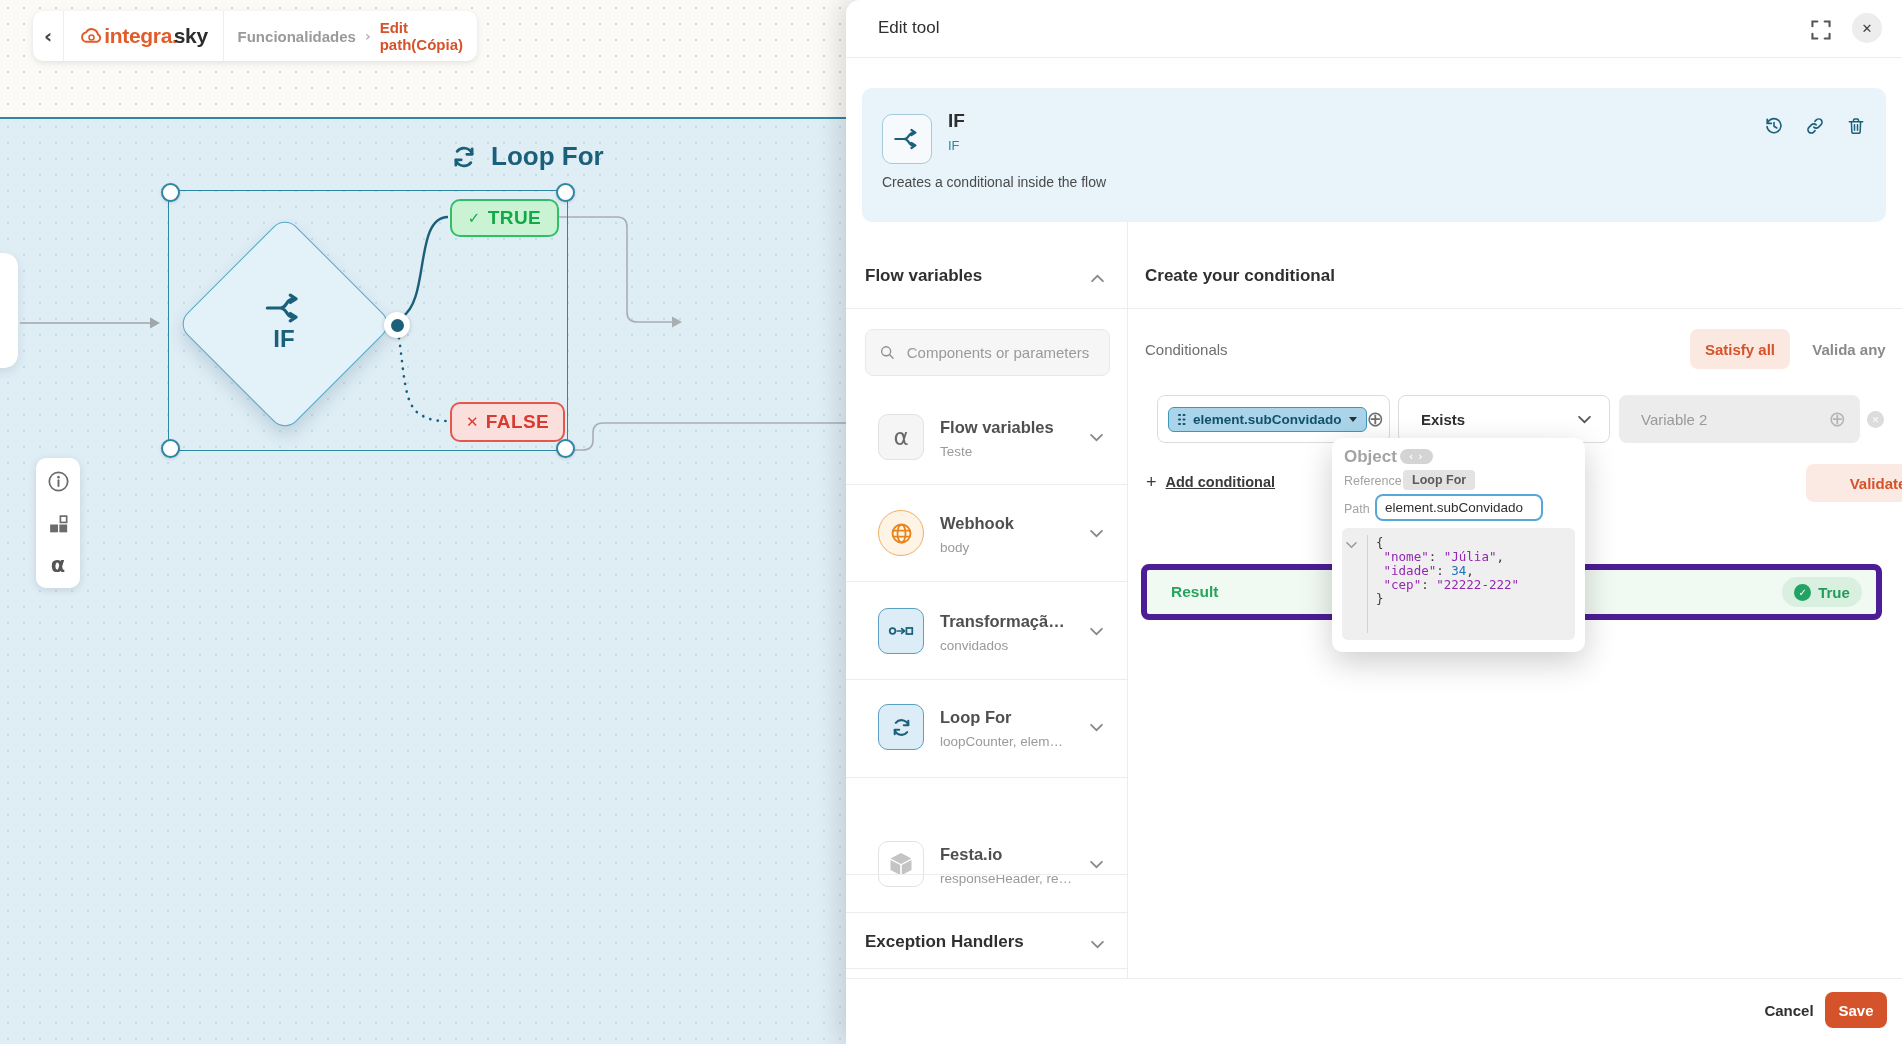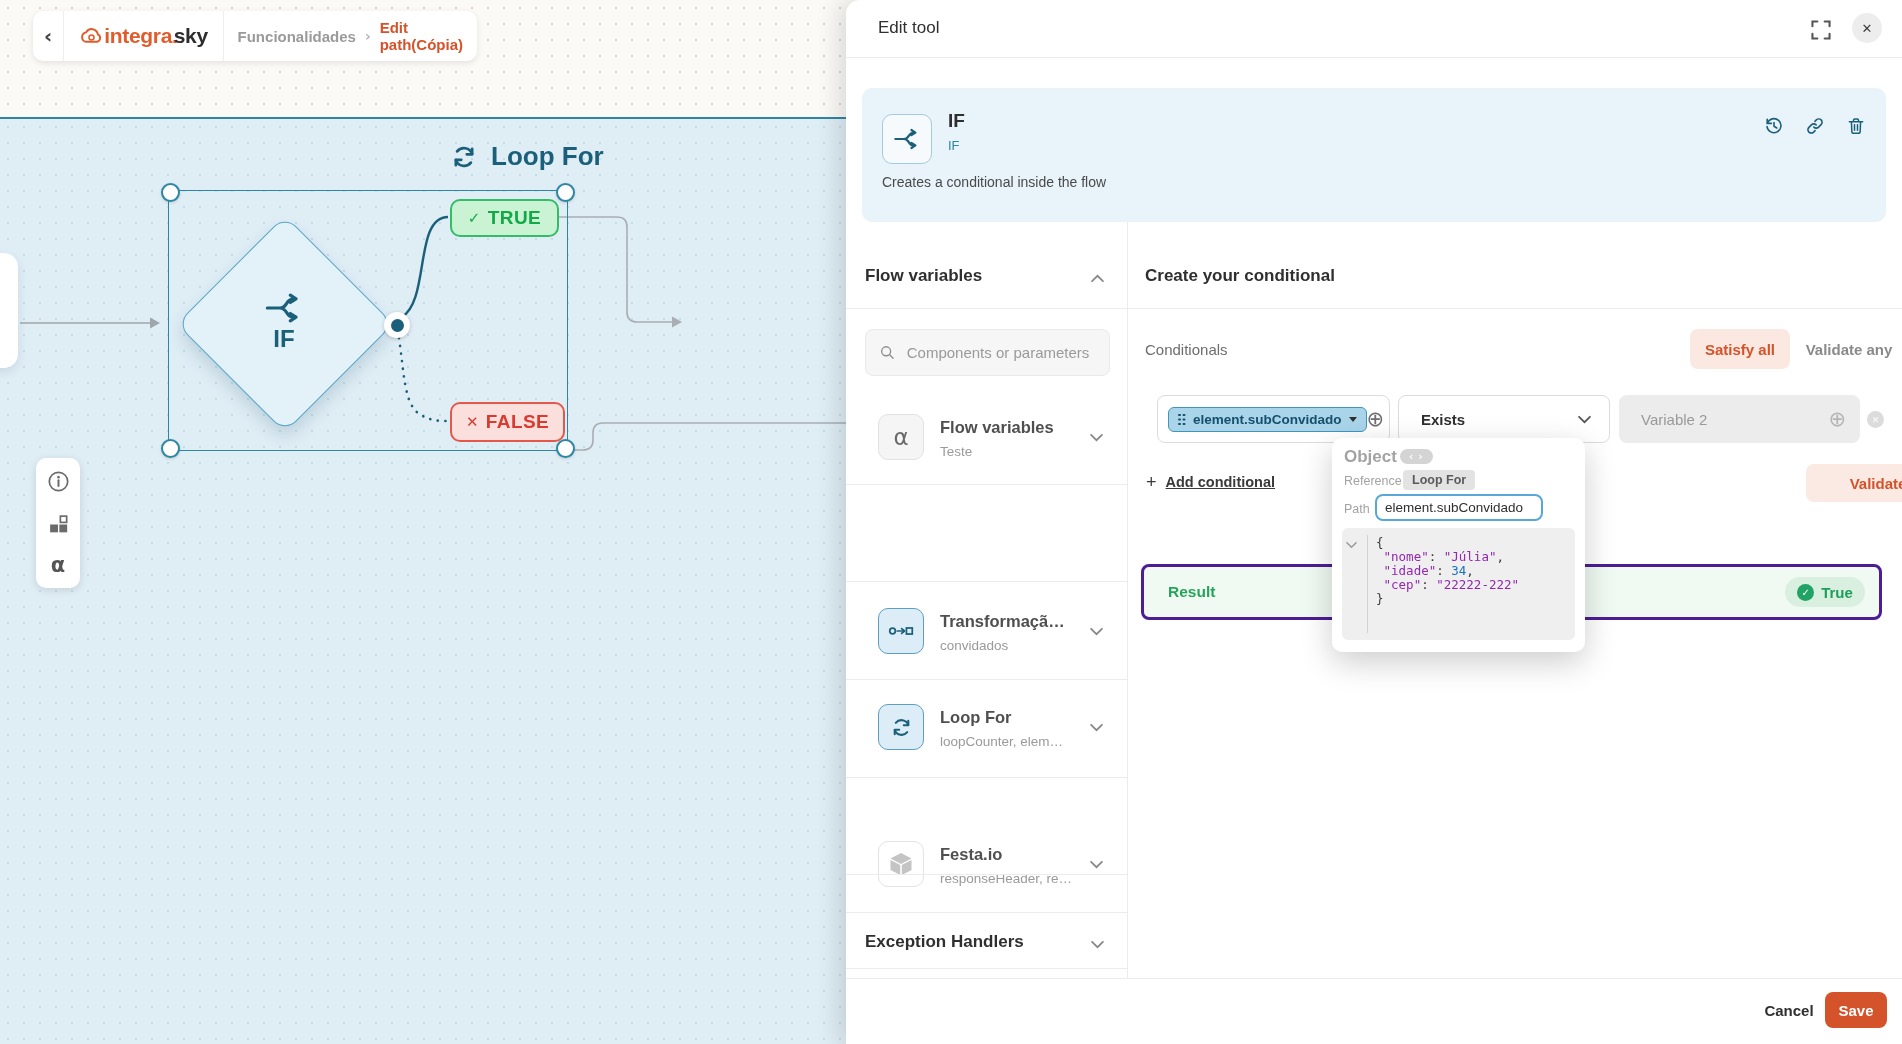--- a/index.html
+++ b/index.html
@@ -147,21 +147,21 @@
   #var2-input .oplus{color:#b5b5b5;}
   #row-remove{left:1021px;top:411px;width:17px;height:17px;background:#dcdcdc;border-radius:50%;
     display:flex;align-items:center;justify-content:center;font-size:9px;color:#fff;cursor:pointer;}
 
   #add-conditional{left:300px;top:473px;display:flex;align-items:center;gap:9px;cursor:pointer;}
   #add-conditional .plus{font-size:18px;color:#3a3a3a;line-height:1;}
   #add-conditional .lbl{font-size:14.5px;font-weight:bold;color:#3a3a3a;text-decoration:underline;}
   #validate-btn{left:960px;top:464px;width:80px;height:38px;background:#fbe9e4;border-radius:8px;
     display:flex;align-items:center;justify-content:center;font-size:15px;font-weight:bold;color:#d4532b;cursor:pointer;padding-left:32px;}
 
-  #result-row{left:295px;top:564px;width:741px;height:56px;background:#f0f9f2;border:3px solid #4c1d95;
+  #result-row{left:295px;top:564px;width:741px;height:56px;background:#f0f9f2;border:6px solid #4c1d95;
     border-radius:8px;box-sizing:border-box;display:flex;align-items:center;justify-content:space-between;padding:0 14px 0 24px;}
   #result-row .rlbl{font-size:15.5px;font-weight:bold;color:#27a45c;}
   #true-pill{width:80px;height:30px;background:#d9efdf;border-radius:15px;display:flex;align-items:center;
     justify-content:center;gap:7px;}
   #true-pill .chk{width:17px;height:17px;background:#21a366;border-radius:50%;display:flex;align-items:center;
     justify-content:center;color:#fff;font-size:10px;}
   #true-pill .tv{font-size:15px;font-weight:bold;color:#1f9d5b;}
 
   
   #ref-popup{left:486px;top:438px;width:253px;height:214px;background:#fff;border-radius:10px;
@@ -346,20 +346,34 @@
       <span class="alpha glyph">α</span>
     </div>
     <div class="sb-title" style="top:18px;">Flow variables</div>
     <div class="sb-sub" style="top:44px;">Teste</div>
     <svg class="sb-chev" style="top:33px;" width="13" height="9" viewBox="0 0 12 8">
       <path d="M1 1.5 L6 6.5 L11 1.5" fill="none" stroke="#888" stroke-width="1.6" stroke-linecap="round"></path>
       </svg>
   </div>
   <div class="sb-div" style="top:484px;"></div>
 
+  <div class="sb-item" style="top:484px;height:97px;">
+    <div class="sb-icon webhook" style="top:26px;">
+      <svg width="25" height="25" viewBox="0 0 20 20">
+        <circle cx="10" cy="10" r="7.2" fill="none" stroke="#e8831a" stroke-width="1.5"></circle>
+        <ellipse cx="10" cy="10" rx="3.2" ry="7.2" fill="none" stroke="#e8831a" stroke-width="1.4"></ellipse>
+        <path d="M3.2 7.6 H16.8 M3.2 12.4 H16.8" fill="none" stroke="#e8831a" stroke-width="1.4"></path>
+      </svg>
+    </div>
+    <div class="sb-title" style="top:30px;">Webhook</div>
+    <div class="sb-sub" style="top:56px;">body</div>
+    <svg class="sb-chev" style="top:45px;" width="13" height="9" viewBox="0 0 12 8">
+      <path d="M1 1.5 L6 6.5 L11 1.5" fill="none" stroke="#888" stroke-width="1.6" stroke-linecap="round"></path>
+      </svg>
+  </div>
   <div class="sb-div" style="top:581px;"></div>
 
   <div class="sb-item" style="top:581px;height:98px;">
     <div class="sb-icon blue" style="top:27px;">
       <svg width="26" height="18" viewBox="0 0 24 16">
         <circle cx="4.2" cy="8" r="2.6" fill="none" stroke="#1b607a" stroke-width="1.6"></circle>
         <path d="M8.5 8 H14" stroke="#1b607a" stroke-width="1.6" stroke-linecap="round"></path>
         <path d="M12.6 5.8 L15.2 8 L12.6 10.2" fill="none" stroke="#1b607a" stroke-width="1.6" stroke-linecap="round" stroke-linejoin="round"></path>
         <rect x="17" y="5.2" width="5.4" height="5.6" fill="none" stroke="#1b607a" stroke-width="1.6"></rect>
       </svg>
@@ -408,21 +422,21 @@
   <div class="abs" id="exc-top"></div>
   <div class="abs" id="exc-title">Exception Handlers</div>
   <svg class="abs" id="exc-chev" width="13" height="9" viewBox="0 0 12 8">
     <path d="M1 1.5 L6 6.5 L11 1.5" fill="none" stroke="#888" stroke-width="1.6" stroke-linecap="round"></path>
     </svg>
   <div class="abs" id="exc-bottom"></div>
 
   <div class="abs" id="main-heading">Create your conditional</div>
   <div class="abs" id="conditionals-label">Conditionals</div>
   <div class="abs" id="satisfy-all">Satisfy all</div>
-  <div class="abs" id="satisfy-any">Validate any</div>
+  <div class="abs" id="satisfy-any">Valida any</div>
 
   <div class="abs" id="cond-group">
     <div id="var-chip">
       <span class="dots6"></span>
       <span class="chip-txt">element.subConvidado</span>
       <span class="caret-dn"></span>
     </div>
     <span class="oplus glyph">⊕</span>
   </div>
 

